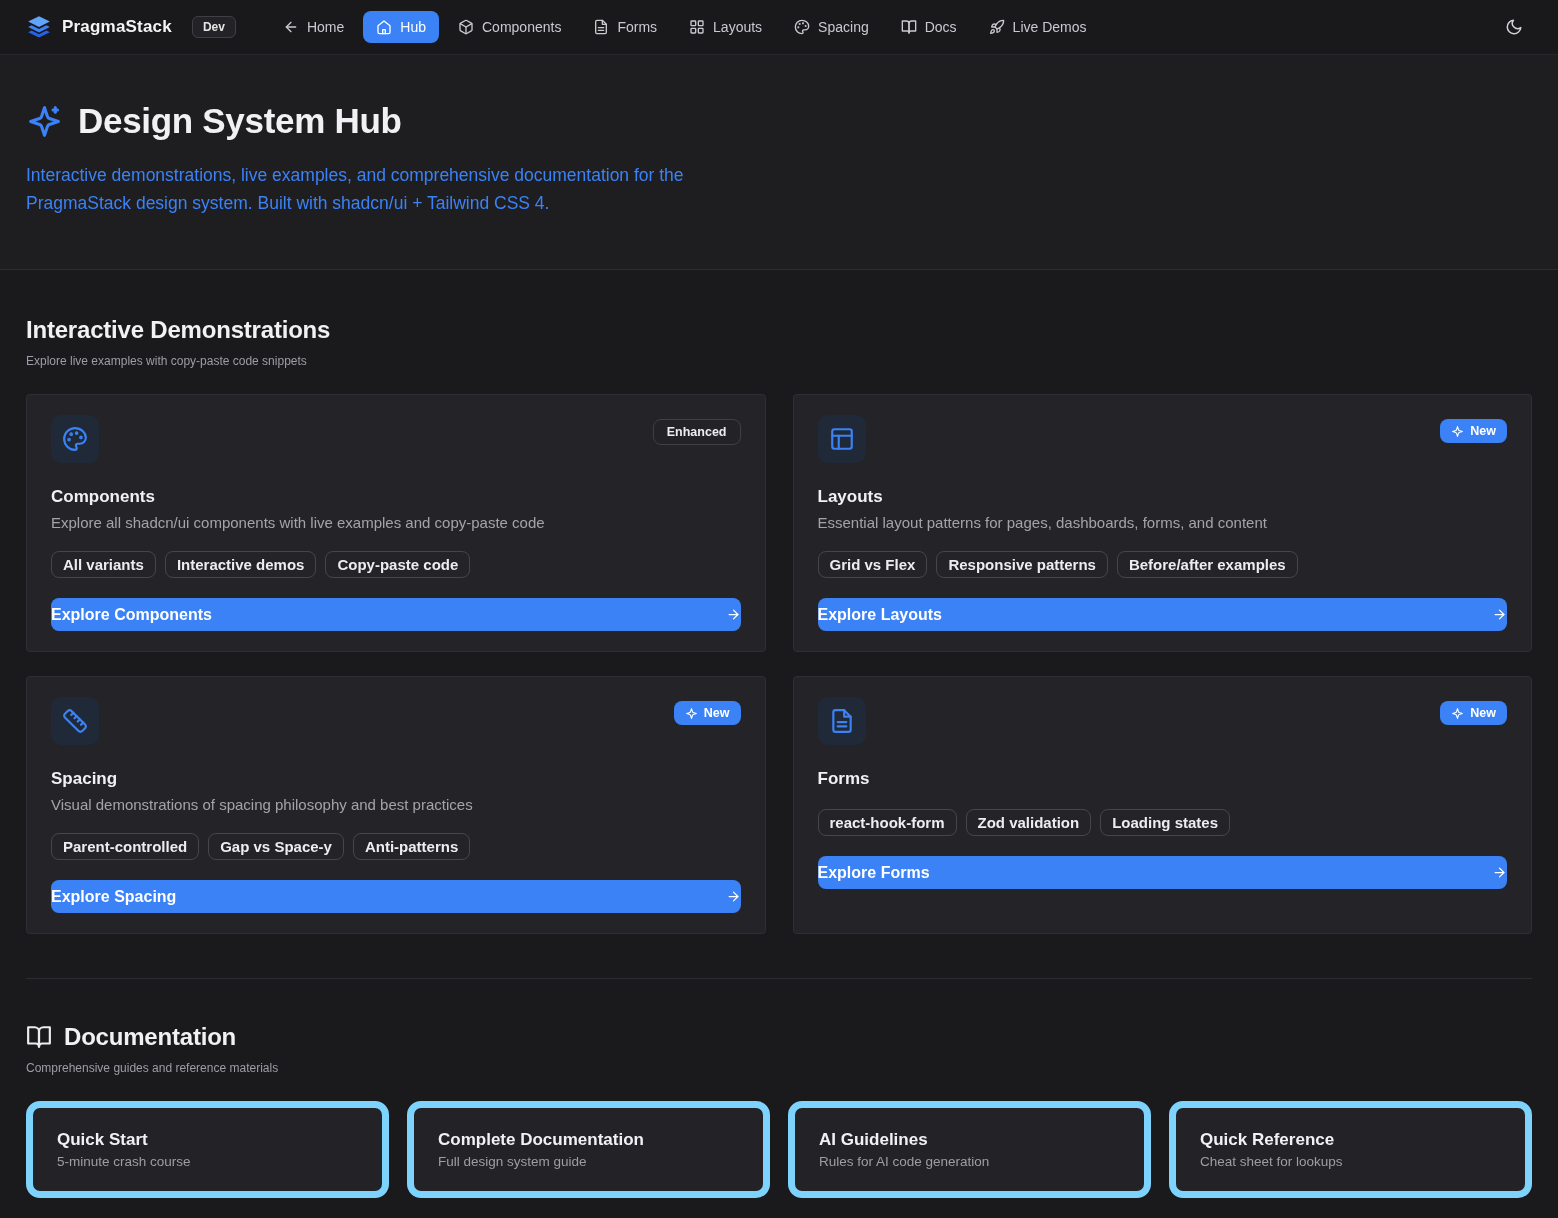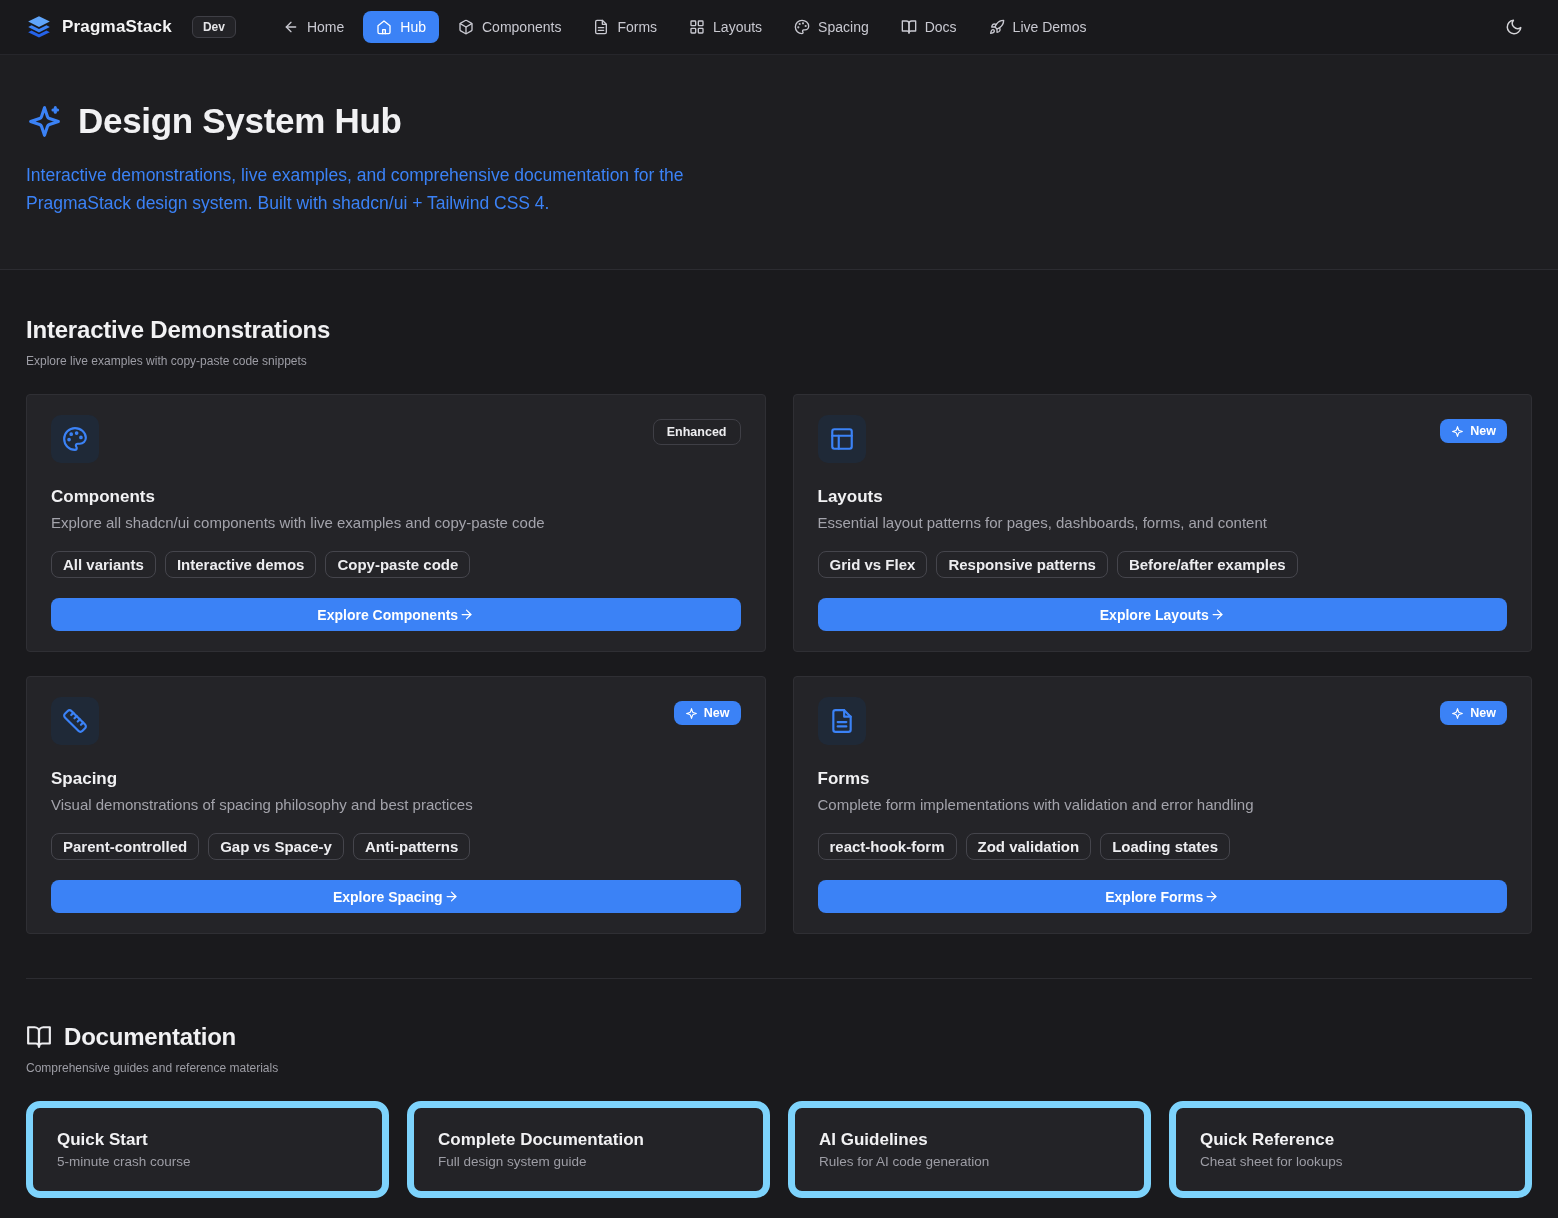--- a/index.html
+++ b/index.html
@@ -77,22 +77,22 @@
   .badge-new svg { width:13px; height:13px; stroke:#ffffff; fill:none; stroke-width:2; stroke-linecap:round; stroke-linejoin:round; }
   .demo-card-title { margin-top:24px; font-size:17px; font-weight:700; color:#f1f1f3; }
   .demo-card-desc { margin-top:7px; font-size:15px; color:#a3a3ab; }
   .tag-row { margin-top:20px; display:flex; gap:9px; }
   .tag {
     border:1px solid #45454c; border-radius:8px; padding:4px 11px;
     font-size:15px; font-weight:700; color:#ededf0; white-space:nowrap;
   }
   .cta-button {
     margin-top:20px; width:100%; height:33px; background:#3b82f6; border:none; border-radius:8px;
-    color:#ffffff; font-size:14px; font-weight:600; font-family:inherit;
-    display:flex; align-items:center; justify-content:center; gap:1px; cursor:pointer;
+    color:#ffffff; font-size:16px; font-weight:600; font-family:inherit;
+    display:flex; align-items:center; justify-content:space-between; gap:1px; cursor:pointer;
   }
   .cta-button svg { width:15px; height:15px; stroke:#ffffff; fill:none; stroke-width:2; stroke-linecap:round; stroke-linejoin:round; }
 
   
   .section-divider { border:none; border-top:1px solid #2c2c31; margin:44px 0 0; }
 
   
   .docs-section { margin-top:44px; }
   .doc-grid { margin-top:26px; display:grid; grid-template-columns:repeat(4,1fr); gap:18px; }
   .doc-card {
@@ -317,21 +317,20 @@
             </svg>
         </div>
         <span class="badge-new">
           <svg viewBox="0 0 24 24">
               <path d="m12 3-1.9 5.8a2 2 0 0 1-1.3 1.3L3 12l5.8 1.9a2 2 0 0 1 1.3 1.3L12 21l1.9-5.8a2 2 0 0 1 1.3-1.3L21 12l-5.8-1.9a2 2 0 0 1-1.3-1.3L12 3Z"></path>
             </svg>
           <span>New</span>
         </span>
       </div>
       <div class="demo-card-title">Forms</div>
-      <div class="demo-card-desc">Complete form implementations with validation and error handling</div>
       <div class="tag-row">
         <span class="tag">react-hook-form</span>
         <span class="tag">Zod validation</span>
         <span class="tag">Loading states</span>
       </div>
       <button class="cta-button">
         <span>Explore Forms</span>
         <svg viewBox="0 0 24 24">
             <path d="M5 12h14"></path>
             <path d="m12 5 7 7-7 7"></path>

